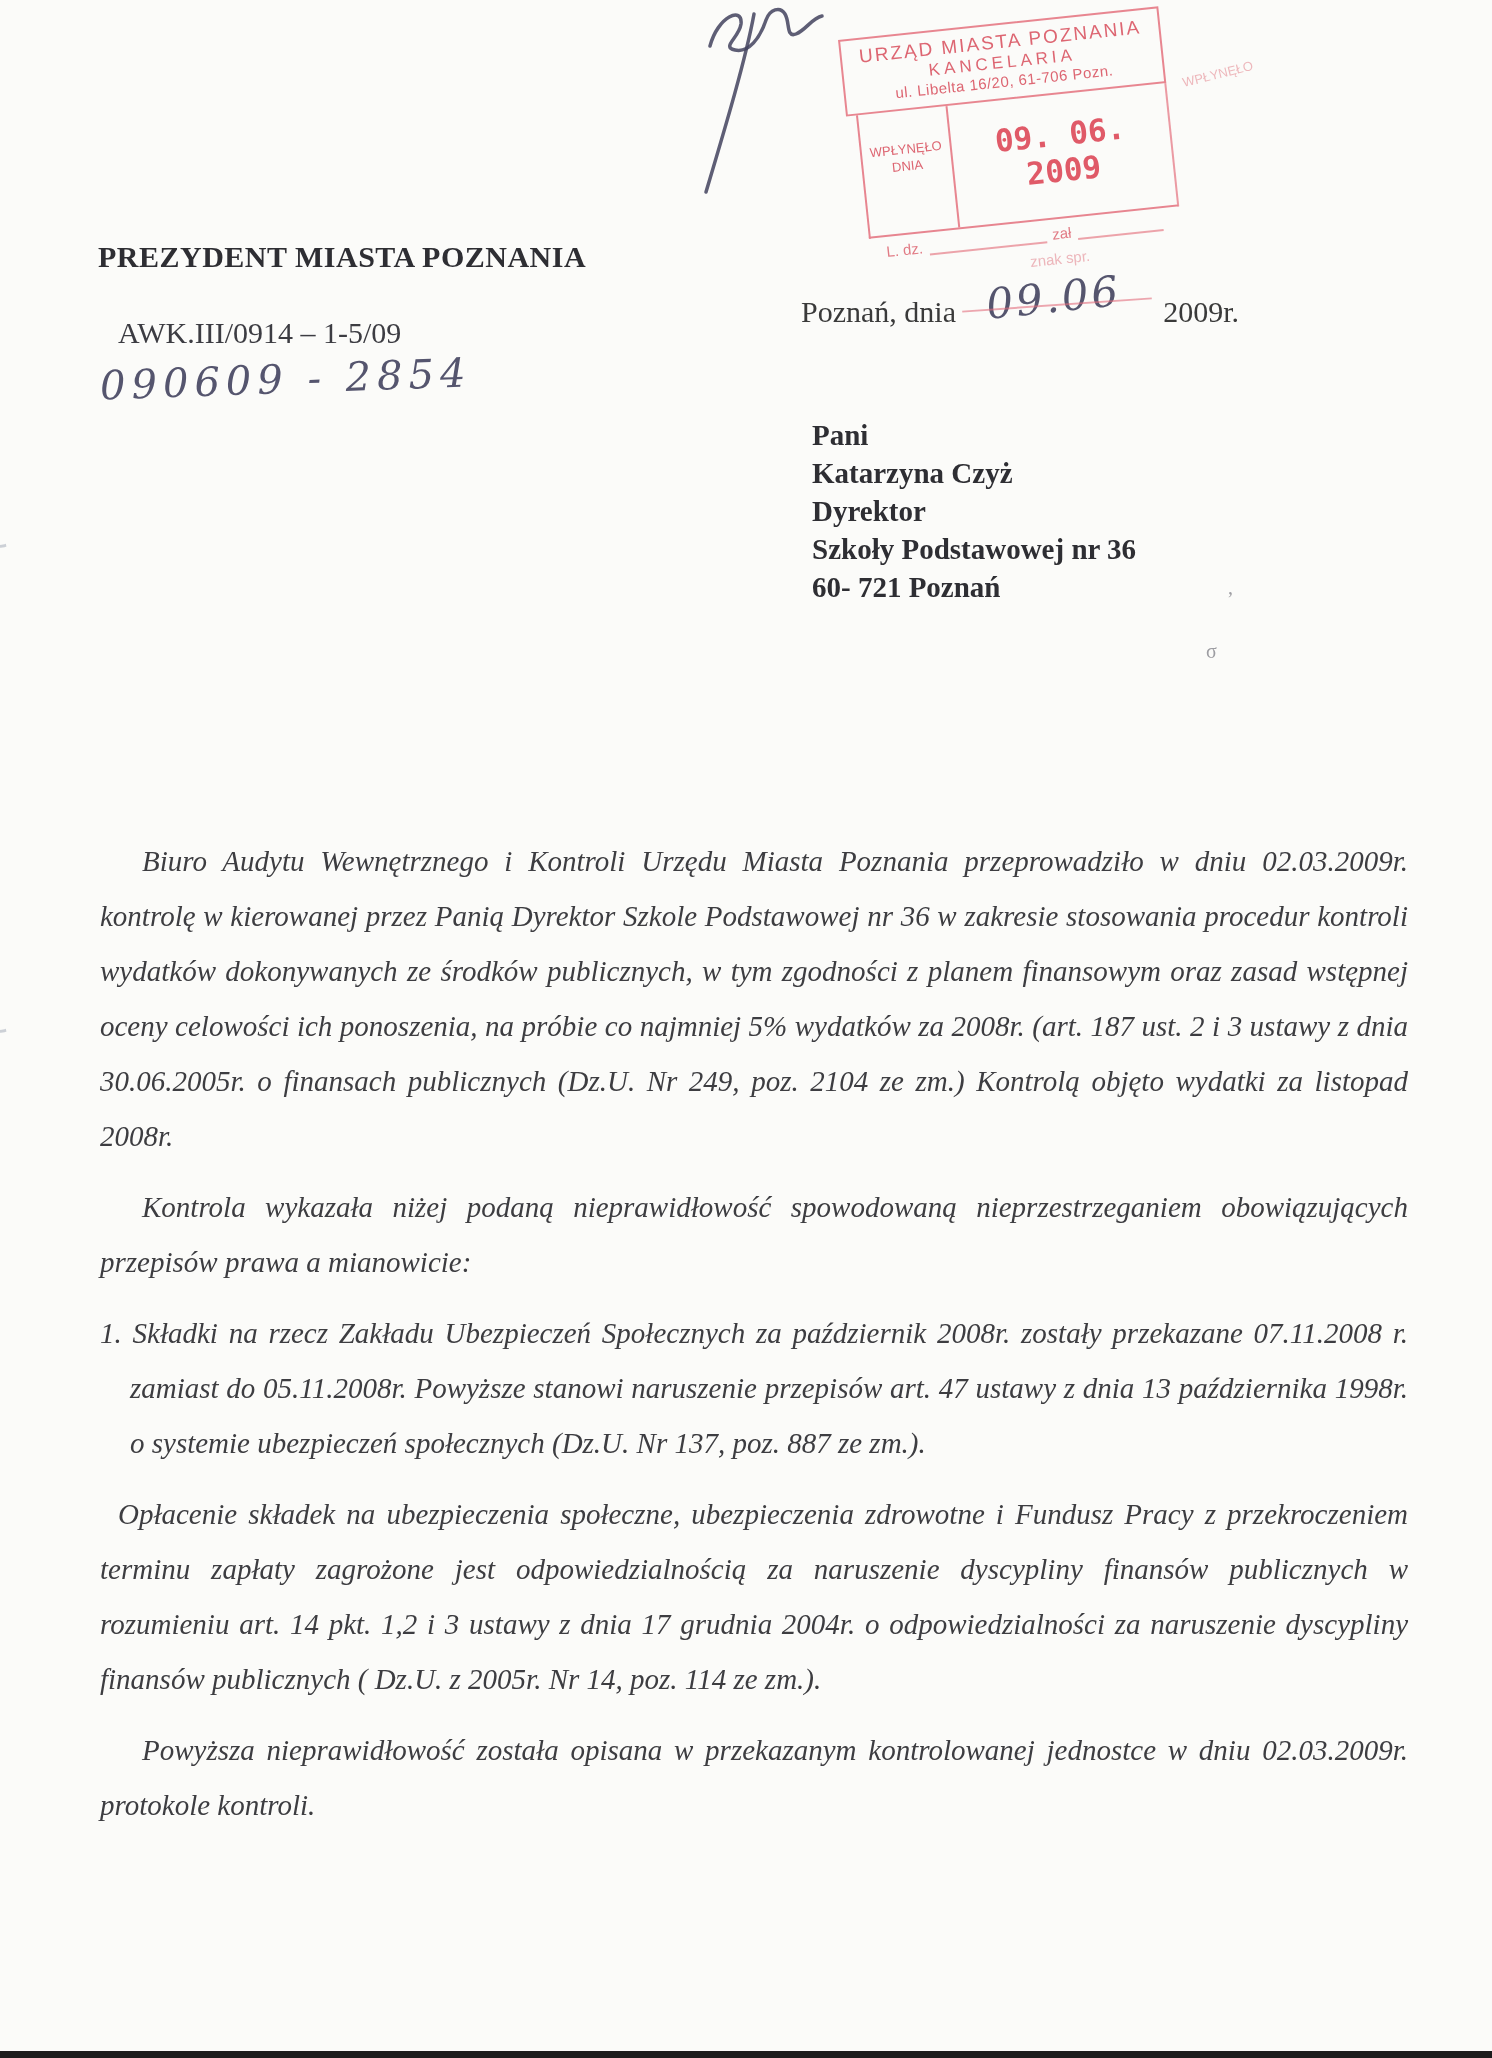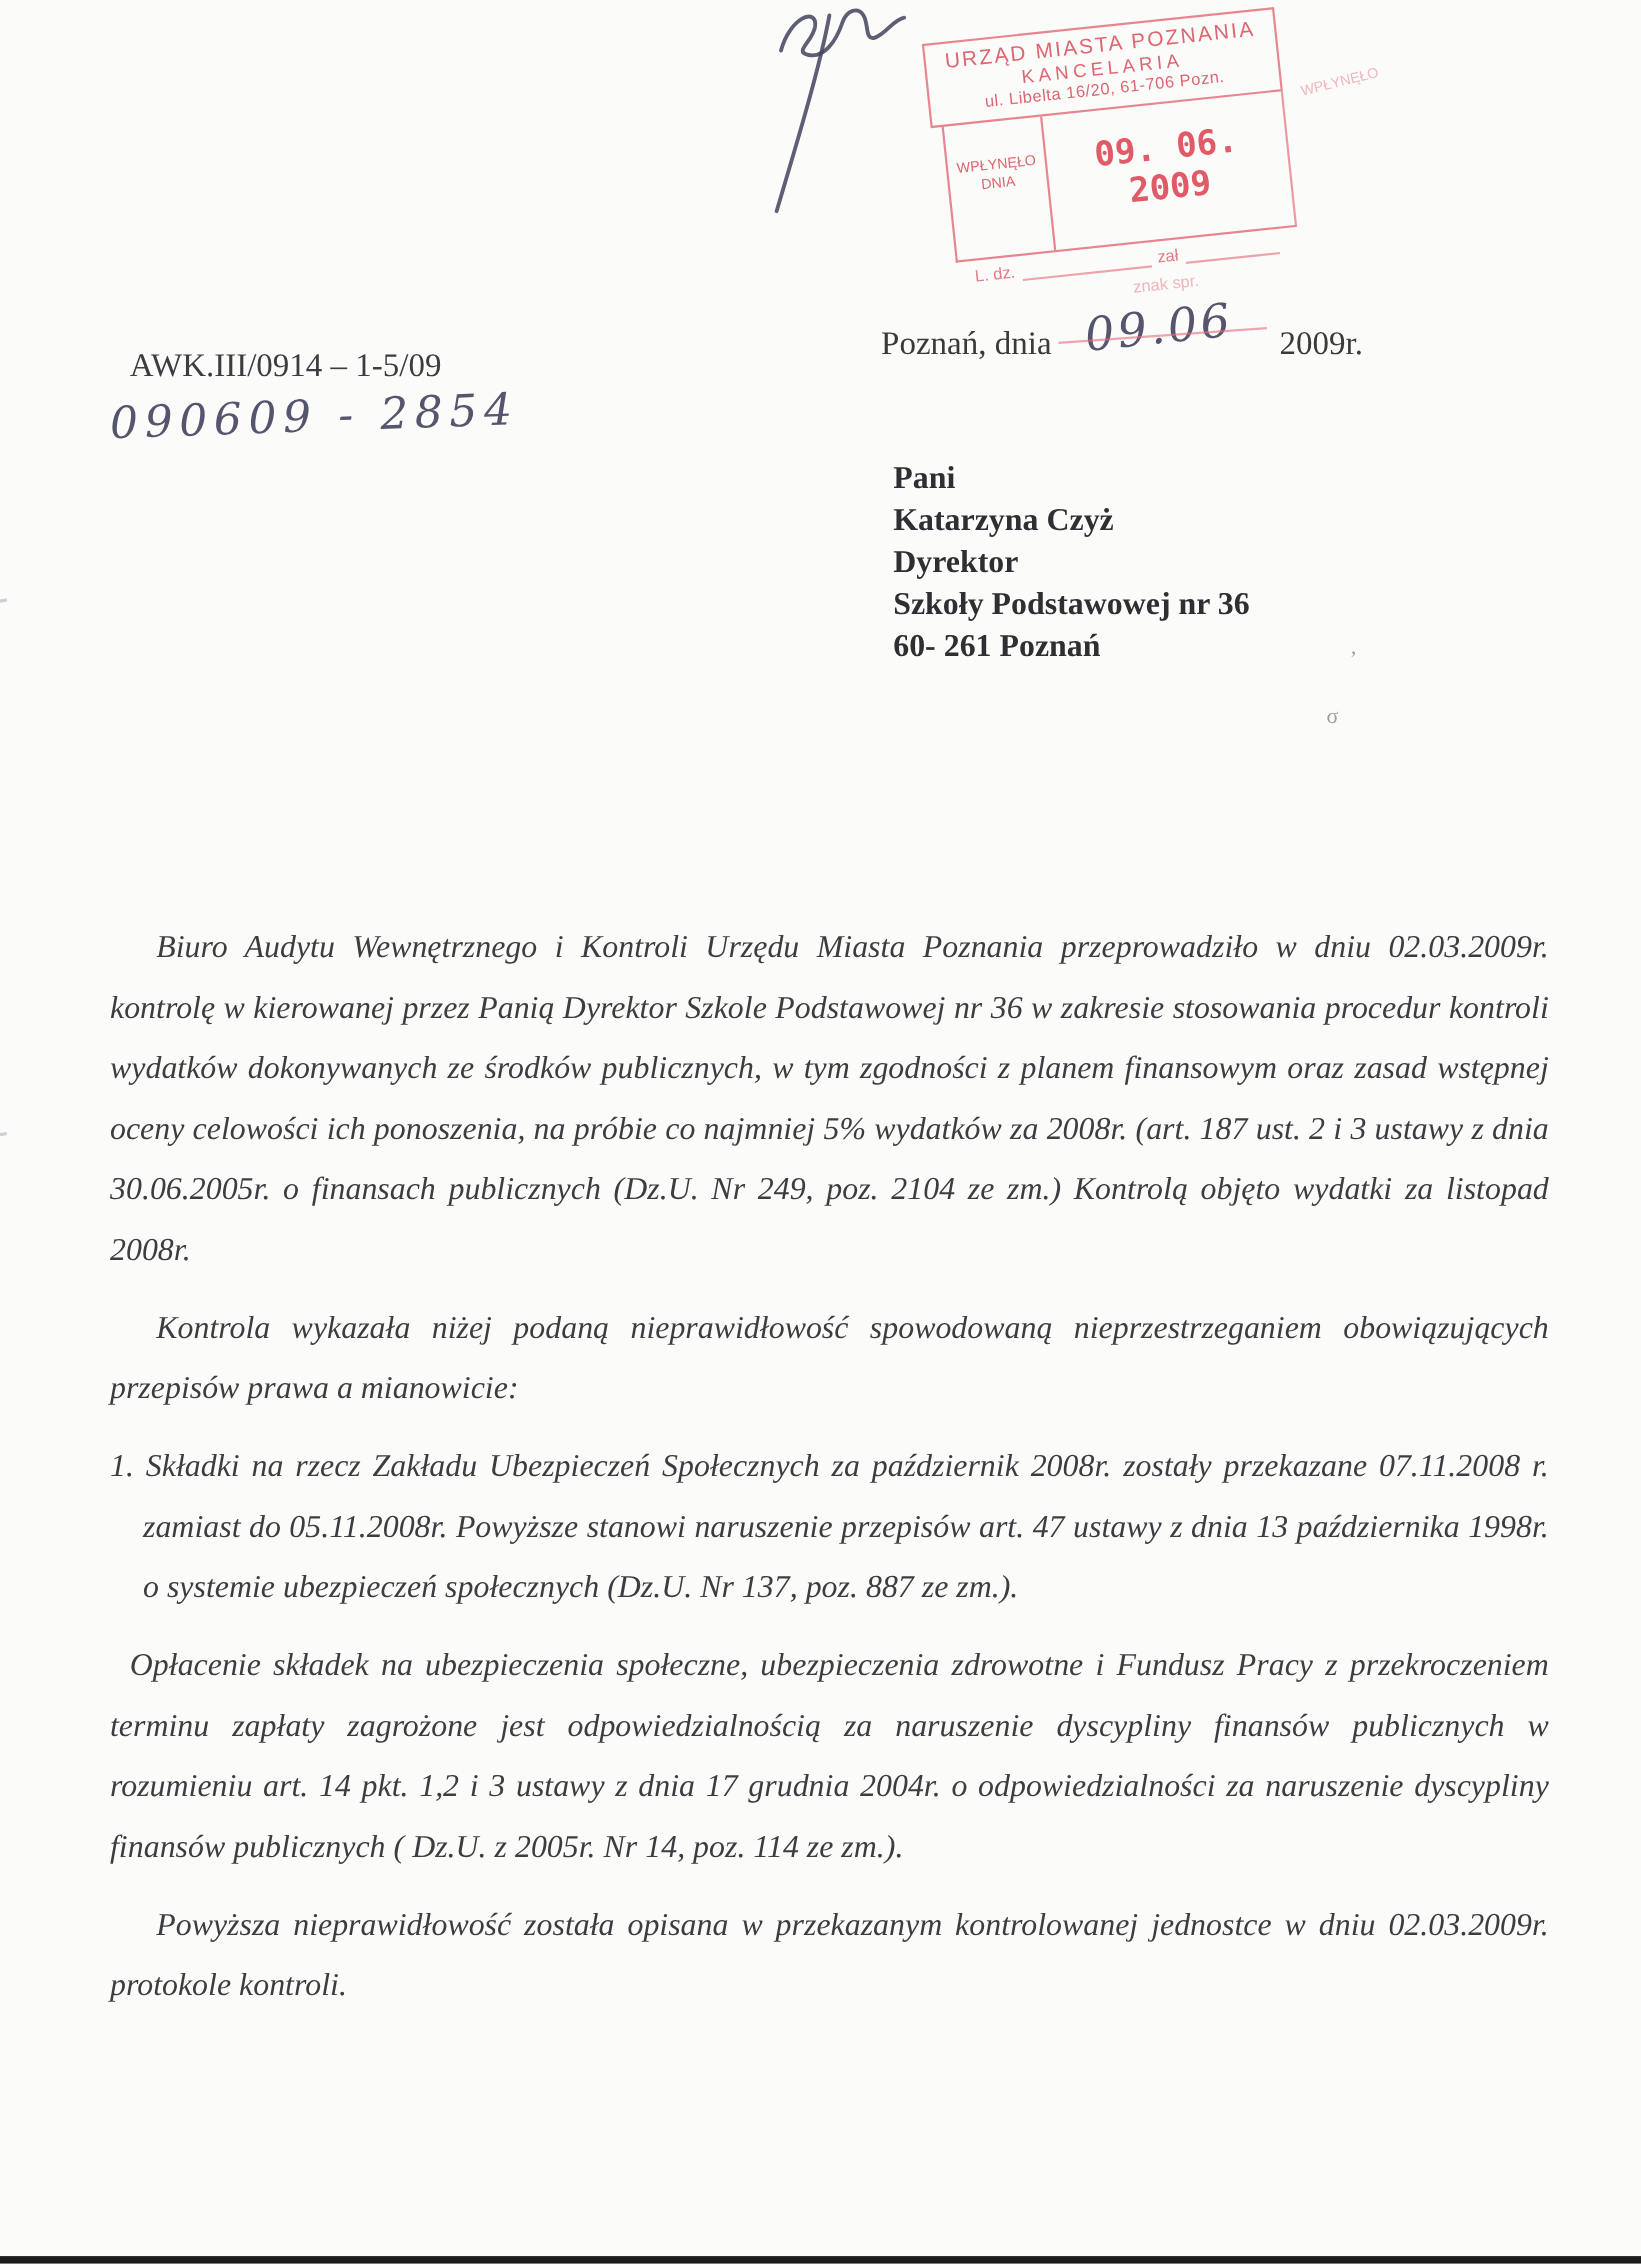--- a/index.html
+++ b/index.html
@@ -89,34 +89,35 @@
     <div class="stamp-footer">
       <span>L. dz.</span>
       <span class="sline sline-a"></span>
       <span>zał</span>
       <span class="sline sline-b"></span>
     </div>
     <div class="stamp-ghost">WPŁYNĘŁO</div>
   </div>
   <div class="case-note">znak spr.</div>
 
+  <div class="sender-title">PREZYDENT MIASTA POZNANIA</div>
   <div class="ref-number">AWK.III/0914 – 1-5/09</div>
   <div class="hand-number">090609 - 2854</div>
 
   <div class="place-date">
     <span>Poznań, dnia</span><span class="hand-date">09.06</span><span class="year-suffix">2009r.</span>
   </div>
   <div class="stamp-arm"></div>
 
   <div class="recipient">
     <div>Pani</div>
     <div>Katarzyna Czyż</div>
     <div>Dyrektor</div>
     <div>Szkoły Podstawowej nr 36</div>
-    <div>60- 261 Poznań</div>
+    <div>60- 721 Poznań</div>
   </div>
   <div class="speck" style="left:1227px;top:588px;">’</div>
   <div class="speck" style="left:1206px;top:640px;">σ</div>
 
   <div class="body-text">
     <p class="p-indent">Biuro Audytu Wewnętrznego i Kontroli Urzędu Miasta Poznania przeprowadziło w dniu 02.03.2009r. kontrolę w kierowanej przez Panią Dyrektor Szkole Podstawowej nr 36 w zakresie stosowania procedur kontroli wydatków dokonywanych ze środków publicznych, w tym zgodności z planem finansowym oraz zasad wstępnej oceny celowości ich ponoszenia, na próbie co najmniej 5% wydatków za 2008r. (art. 187 ust. 2 i 3 ustawy z dnia 30.06.2005r. o finansach publicznych (Dz.U. Nr 249, poz. 2104 ze zm.) Kontrolą objęto wydatki za listopad 2008r.</p>
     <p class="p-indent">Kontrola wykazała niżej podaną nieprawidłowość spowodowaną nieprzestrzeganiem obowiązujących przepisów prawa a mianowicie:</p>
     <p class="li"><span>1.</span> <span>Składki na rzecz Zakładu Ubezpieczeń Społecznych za październik 2008r. zostały przekazane 07.11.2008 r. zamiast do 05.11.2008r. Powyższe stanowi naruszenie przepisów art. 47 ustawy z dnia 13 października 1998r. o systemie ubezpieczeń społecznych (Dz.U. Nr 137, poz. 887 ze zm.).</span></p>
     <p class="p-sub">Opłacenie składek na ubezpieczenia społeczne, ubezpieczenia zdrowotne i Fundusz Pracy z przekroczeniem terminu zapłaty zagrożone jest odpowiedzialnością za naruszenie dyscypliny finansów publicznych w rozumieniu art. 14 pkt. 1,2 i 3 ustawy z dnia 17 grudnia 2004r. o odpowiedzialności za naruszenie dyscypliny finansów publicznych ( Dz.U. z 2005r. Nr 14, poz. 114 ze zm.).</p>
     <p class="p-indent">Powyższa nieprawidłowość została opisana w przekazanym kontrolowanej jednostce w dniu 02.03.2009r. protokole kontroli.</p>

